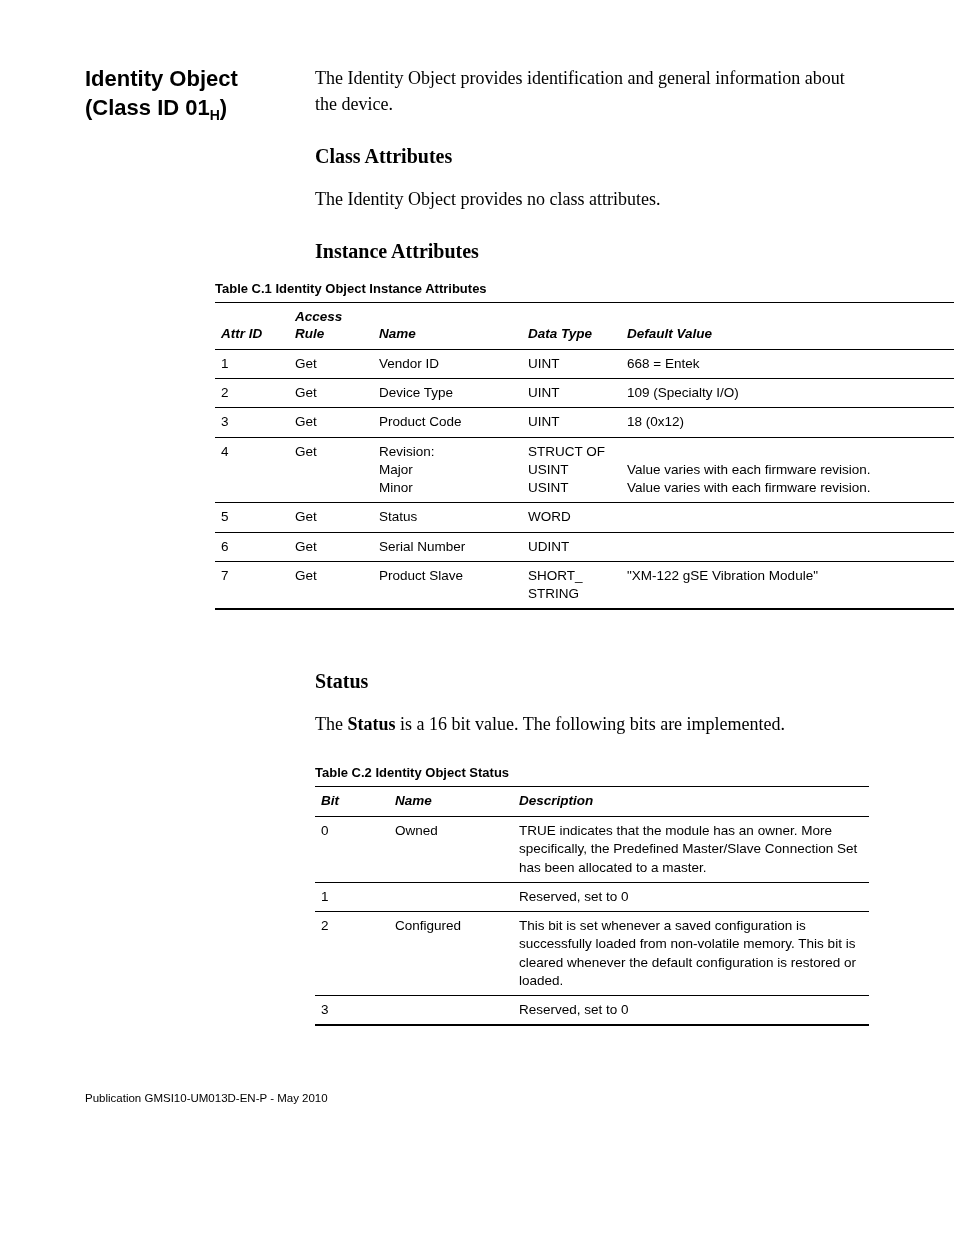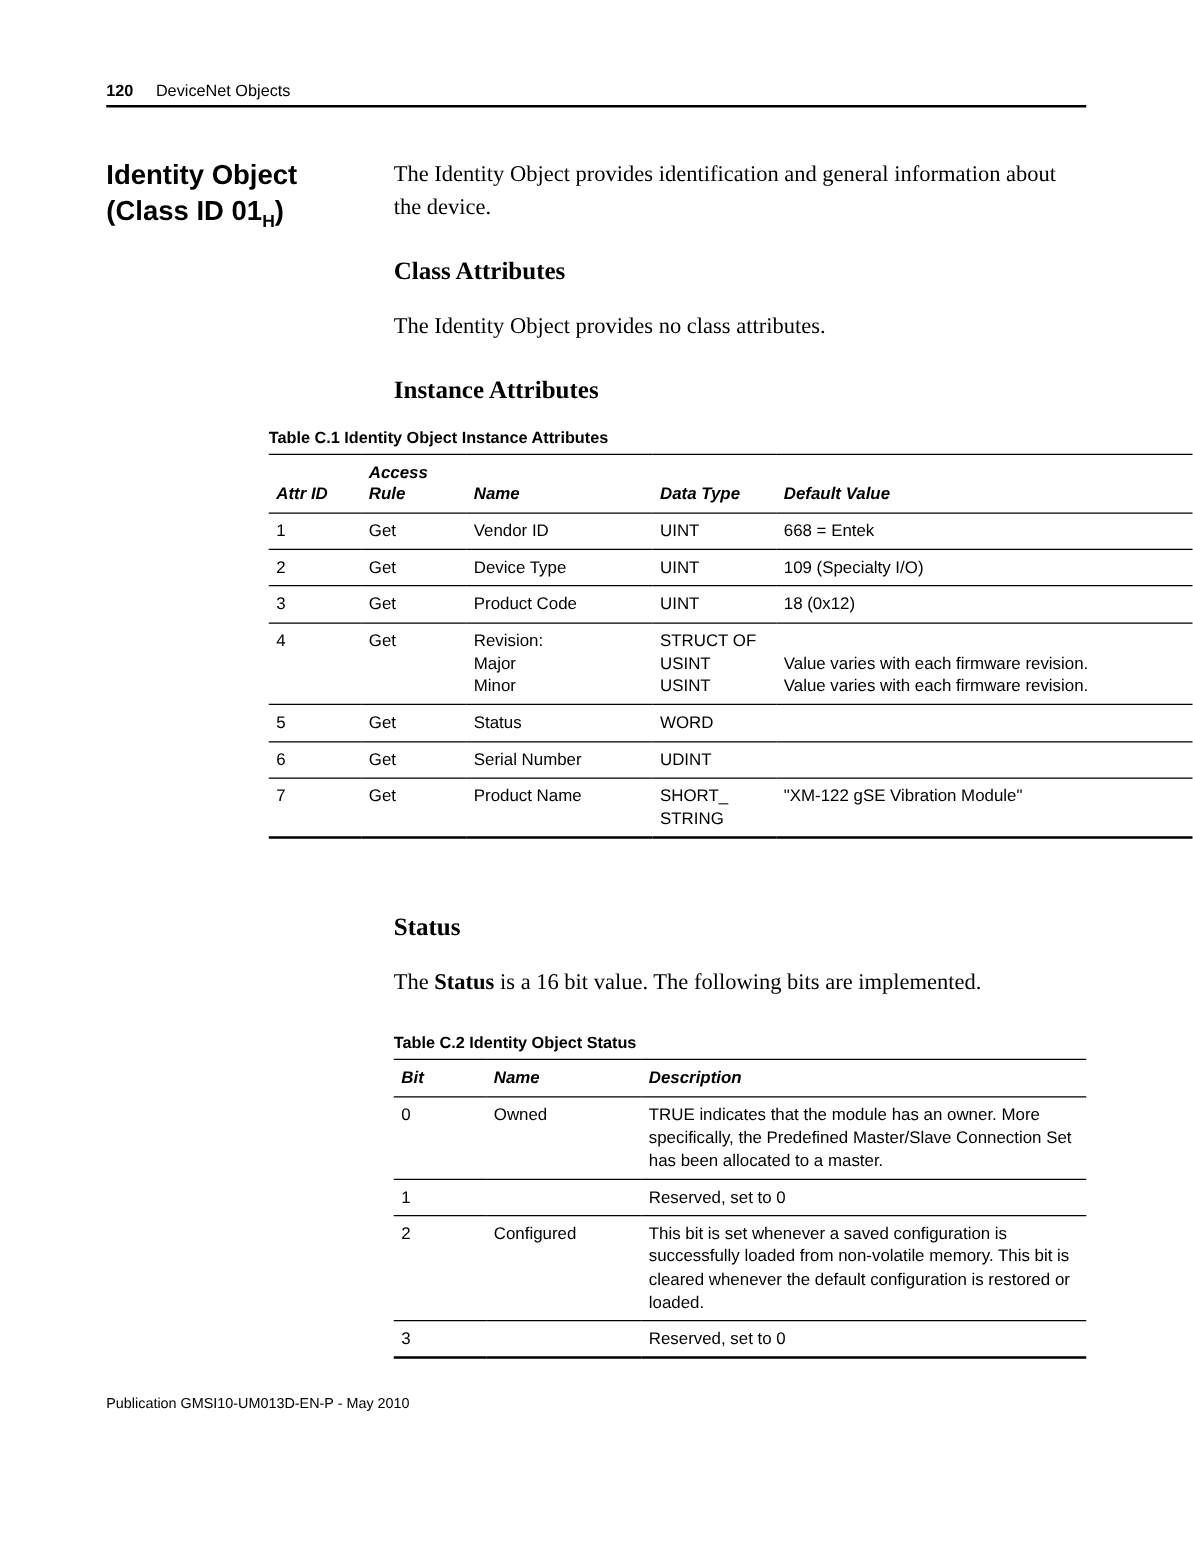--- a/index.html
+++ b/index.html
@@ -102,40 +102,36 @@
   .table-wrap-right {
     width: 100%;
   }
   .t1-c1 { width: 60px; }
   .t1-c2 { width: 70px; }
   .t1-c3 { width: 135px; }
   .t1-c4 { width: 85px; }
   .t2-c1 { width: 60px; }
   .t2-c2 { width: 110px; }
   .footer {
-    margin-top: 30px;
+    margin-top: 66px;
     font-size: 11.5px;
     color: #000;
   }
   .table1-block {
     margin-left: 130px;
     margin-bottom: 40px;
   }
   .table2-block {
   }
 </style>
 </head>
 <body>
 
 <div class="page">
 
-  <div class="header-line">
-    <span class="page-num">120</span>
-    <span class="header-title">DeviceNet Objects</span>
-  </div>
 
   <div class="two-col">
     <div class="left-col">
       <h1 class="section-title">
         <span>Identity Object</span><br>
         <span>(Class ID 01</span><sub>H</sub><span>)</span>
       </h1>
     </div>
     <div class="right-col">
       <p class="body-text">The Identity Object provides identification and general information about the device.</p>
@@ -205,21 +201,21 @@
           <tr>
             <td>6</td>
             <td>Get</td>
             <td>Serial Number</td>
             <td>UDINT</td>
             <td></td>
           </tr>
           <tr>
             <td>7</td>
             <td>Get</td>
-            <td>Product Name</td>
+            <td>Product Slave</td>
             <td>SHORT_
 STRING</td>
             <td>"XM-122 gSE Vibration Module"</td>
           </tr>
         </tbody>
     </table>
   </div>
 
   <div class="two-col">
     <div class="left-col"></div>

